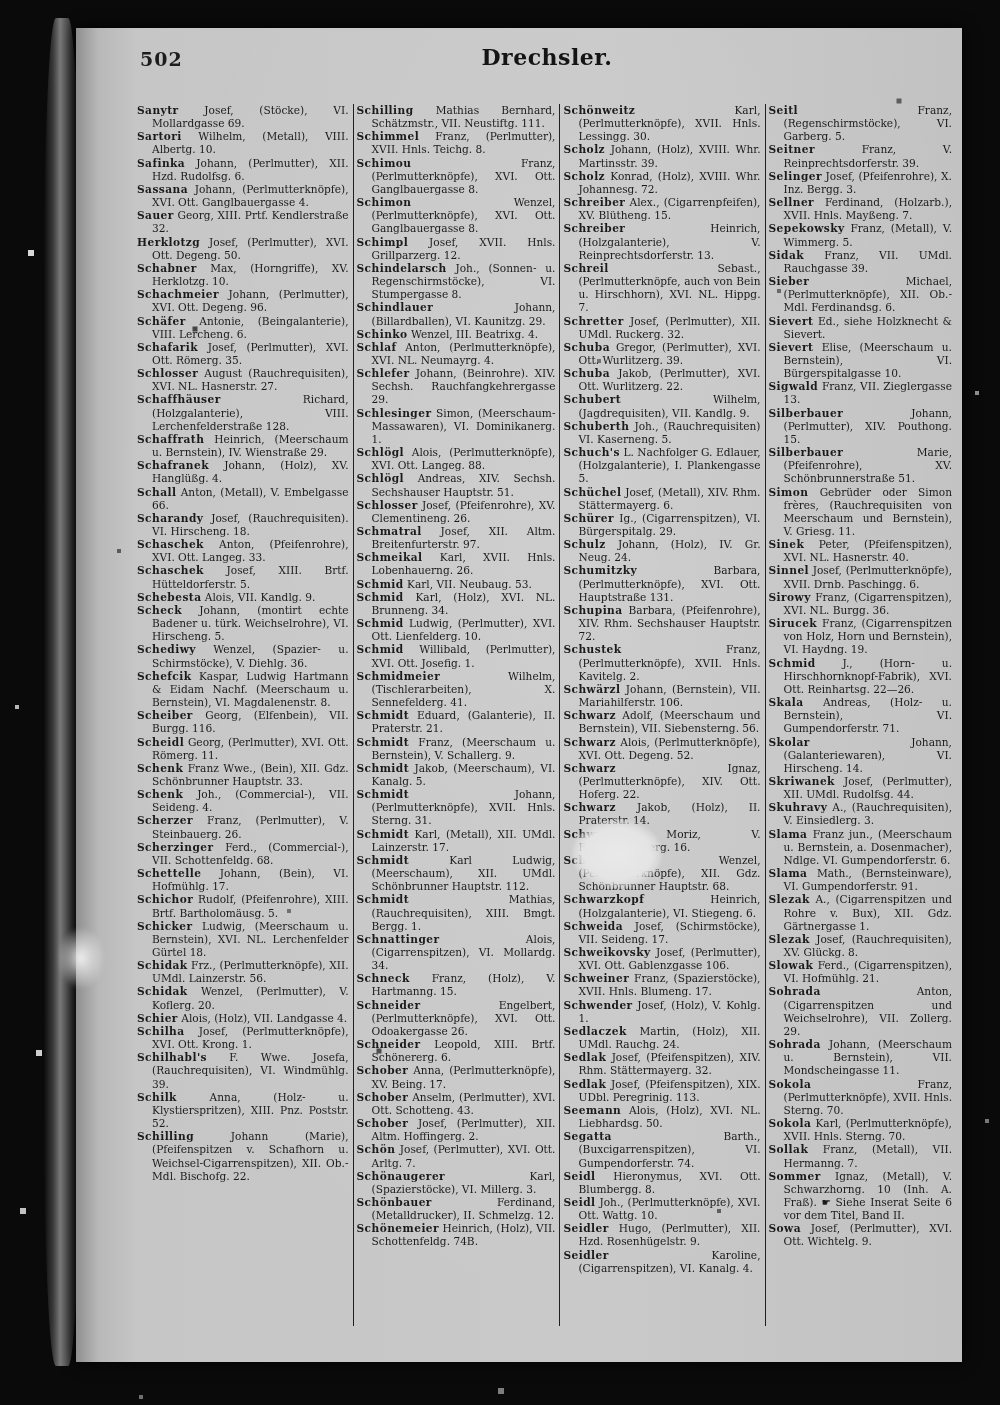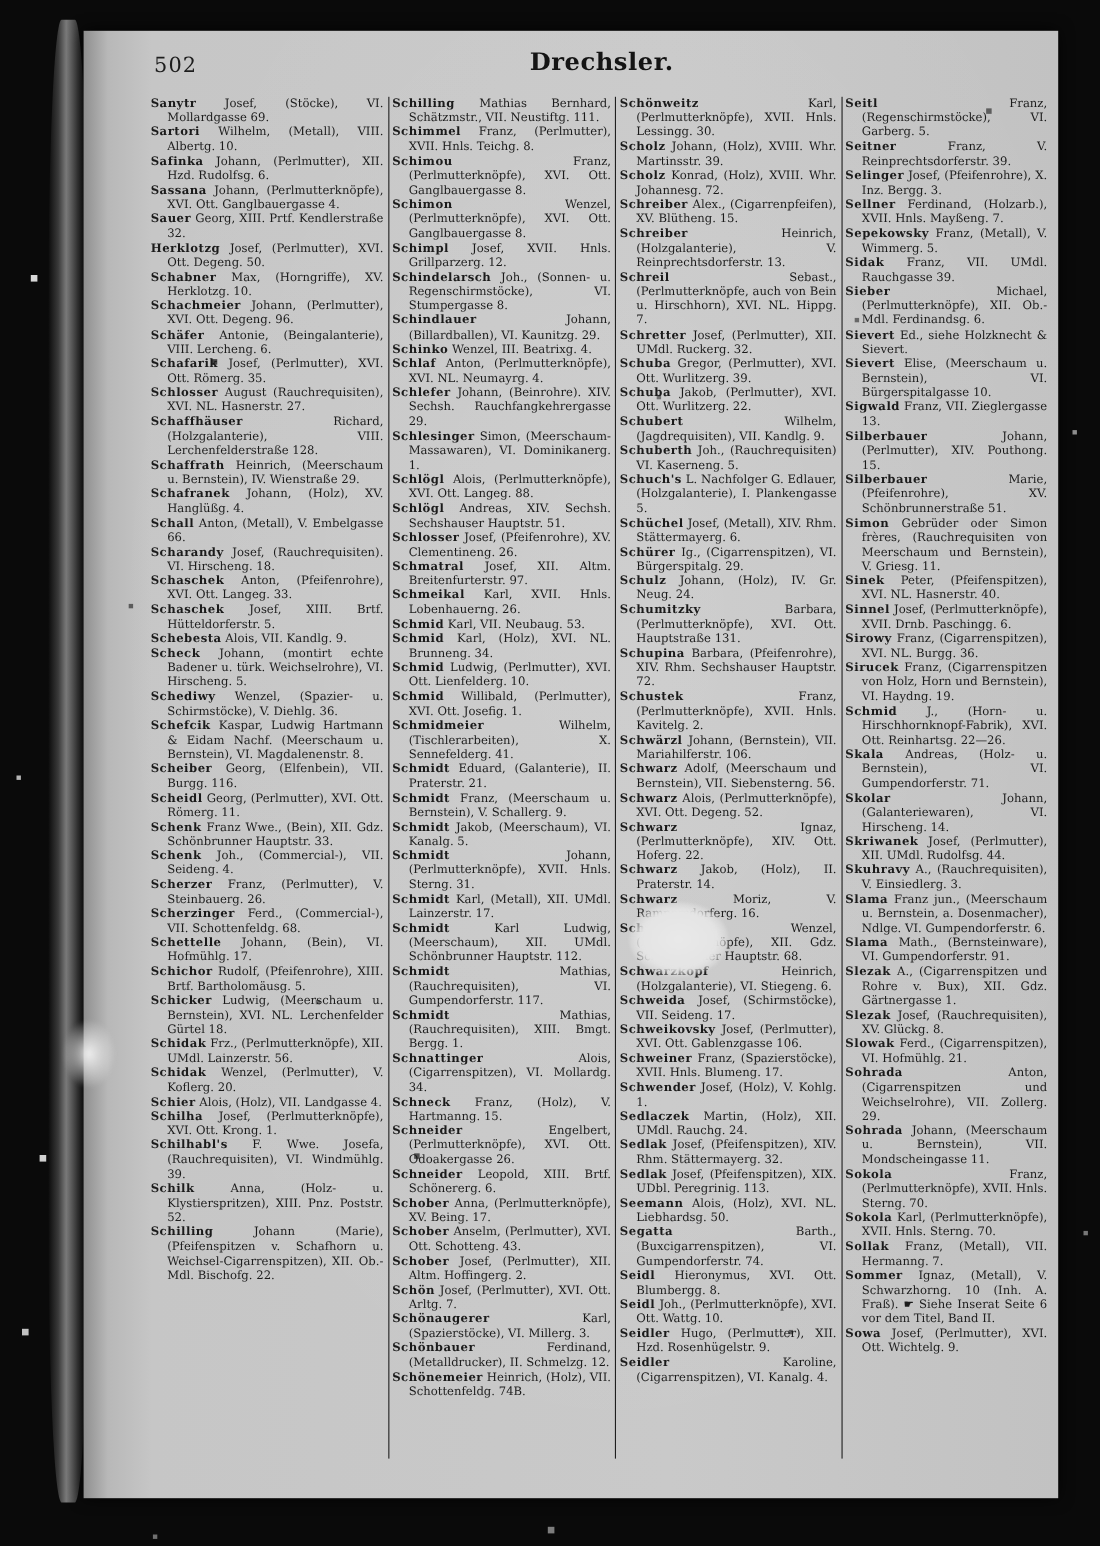--- a/index.html
+++ b/index.html
@@ -8,27 +8,27 @@
   
   .book-edge{position:absolute;left:44px;top:18px;width:36px;height:1348px;
     background:linear-gradient(90deg,#0c0c0c 0%,#3a3a3a 25%,#7a7a7a 45%,#5a5a5a 60%,#222 85%,#0c0c0c 100%);
     border-radius:12px/260px;}
   
   .page{position:absolute;left:76px;top:28px;width:886px;height:1334px;
     background:
       radial-gradient(ellipse at 55% 40%, rgba(255,255,255,.10), rgba(0,0,0,0) 70%),
       linear-gradient(90deg,#8f8f8f 0%,#b8b8b8 2.5%,#c6c6c6 7%,#c9c9c9 60%,#c2c2c2 100%);
     box-shadow:0 0 14px rgba(0,0,0,.9);}
-  .hdr-num{position:absolute;left:64px;top:20px;font-size:19px;font-weight:normal;
+  .hdr-num{position:absolute;left:64px;top:20px;font-size:19px;font-weight:bold;
     letter-spacing:1px;color:#1d1d1d;}
   .hdr-title{position:absolute;left:50%;top:16px;transform:translateX(-50%);
     margin-left:28px;font-size:22px;font-weight:bold;letter-spacing:.5px;color:#141414;}
   .cols{position:absolute;left:58px;top:60px;right:6px;bottom:36px;display:flex;}
   .col{font-size:10.6px;line-height:13.15px;color:#1b1b1b;text-align:justify;
-    padding:0 4px 0 3px;overflow:hidden;}
+    padding:0 4px 0 3px;overflow:hidden;margin-top:16px;}
   .col-1{width:219px;}
   .col-2{width:206px;border-left:1px solid #1f1f1f;}
   .col-3{width:204px;border-left:1px solid #1f1f1f;}
   .col-4{width:190px;border-left:1px solid #1f1f1f;}
   .entry{padding-left:15px;text-indent:-15px;}
   .nm{font-weight:bold;letter-spacing:.45px;}
   
   .blob{position:absolute;left:496px;top:792px;width:90px;height:68px;z-index:5;
     background:radial-gradient(ellipse at center,#e9e9e9 0%,#e4e4e4 55%,rgba(230,230,230,0) 78%);
     border-radius:50%;filter:blur(1.5px);}
@@ -122,21 +122,20 @@
         <div class="entry"><span class="nm">Schmid</span> Karl, (Holz), XVI. NL. Brunneng. 34.</div>
         <div class="entry"><span class="nm">Schmid</span> Ludwig, (Perlmutter), XVI. Ott. Lienfelderg. 10.</div>
         <div class="entry"><span class="nm">Schmid</span> Willibald, (Perlmutter), XVI. Ott. Josefig. 1.</div>
         <div class="entry"><span class="nm">Schmidmeier</span> Wilhelm, (Tischlerarbeiten), X. Sennefelderg. 41.</div>
         <div class="entry"><span class="nm">Schmidt</span> Eduard, (Galanterie), II. Praterstr. 21.</div>
         <div class="entry"><span class="nm">Schmidt</span> Franz, (Meerschaum u. Bernstein), V. Schallerg. 9.</div>
         <div class="entry"><span class="nm">Schmidt</span> Jakob, (Meerschaum), VI. Kanalg. 5.</div>
         <div class="entry"><span class="nm">Schmidt</span> Johann, (Perlmutterknöpfe), XVII. Hnls. Sterng. 31.</div>
         <div class="entry"><span class="nm">Schmidt</span> Karl, (Metall), XII. UMdl. Lainzerstr. 17.</div>
         <div class="entry"><span class="nm">Schmidt</span> Karl Ludwig, (Meerschaum), XII. UMdl. Schönbrunner Hauptstr. 112.</div>
-        <div class="entry"><span class="nm">Schmidt</span> Mathias, (Rauchrequisiten), VI. Gumpendorferstr. 117.</div>
         <div class="entry"><span class="nm">Schmidt</span> Mathias, (Rauchrequisiten), XIII. Bmgt. Bergg. 1.</div>
         <div class="entry"><span class="nm">Schnattinger</span> Alois, (Cigarrenspitzen), VI. Mollardg. 34.</div>
         <div class="entry"><span class="nm">Schneck</span> Franz, (Holz), V. Hartmanng. 15.</div>
         <div class="entry"><span class="nm">Schneider</span> Engelbert, (Perlmutterknöpfe), XVI. Ott. Odoakergasse 26.</div>
         <div class="entry"><span class="nm">Schneider</span> Leopold, XIII. Brtf. Schönererg. 6.</div>
         <div class="entry"><span class="nm">Schober</span> Anna, (Perlmutterknöpfe), XV. Being. 17.</div>
         <div class="entry"><span class="nm">Schober</span> Anselm, (Perlmutter), XVI. Ott. Schotteng. 43.</div>
         <div class="entry"><span class="nm">Schober</span> Josef, (Perlmutter), XII. Altm. Hoffingerg. 2.</div>
         <div class="entry"><span class="nm">Schön</span> Josef, (Perlmutter), XVI. Ott. Arltg. 7.</div>
         <div class="entry"><span class="nm">Schönaugerer</span> Karl, (Spazierstöcke), VI. Millerg. 3.</div>

